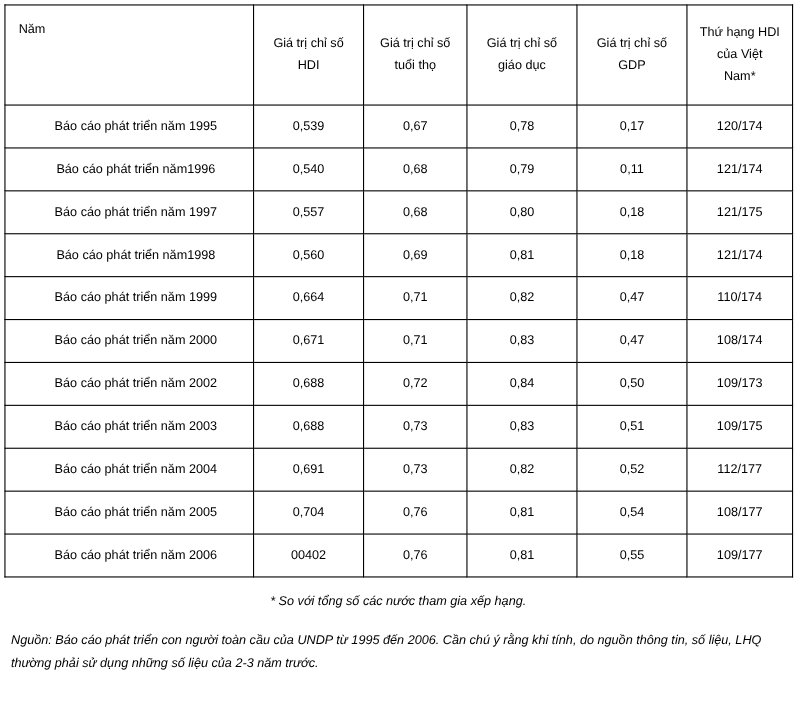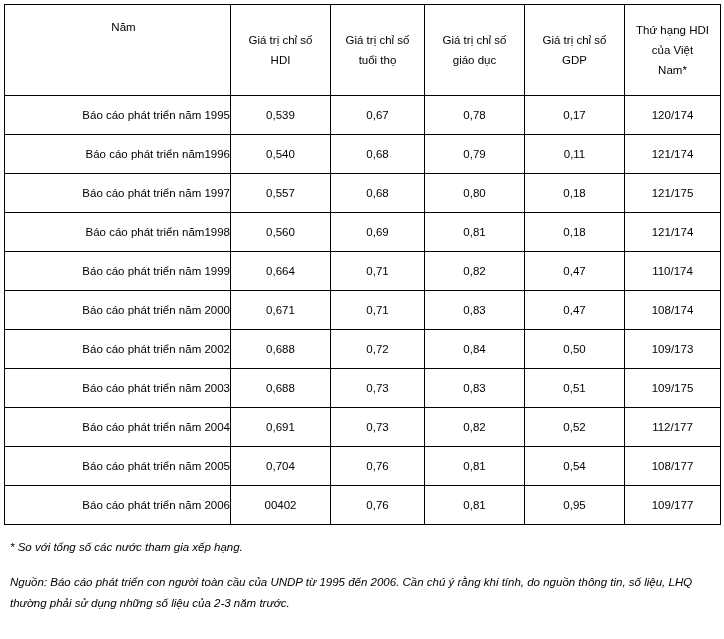--- a/index.html
+++ b/index.html
@@ -41,45 +41,46 @@
   col.c5 { width: 96px; }
 
   thead th {
     height: 78px;
     font-weight: normal;
     font-size: 11.5px;
     line-height: 20px;
     vertical-align: middle;
   }
   thead th.year-head {
-    text-align: center;
+    text-align: left;
     padding-left: 12px;
     vertical-align: top;
     padding-top: 12px;
   }
   tbody td {
     height: 38px;
     line-height: 16px;
     text-align: center;
     font-size: 11.5px;
   }
   tbody td.label {
-    text-align: right;
+    text-align: center;
     padding-left: 12px;
   }
   .notes {
     width: 716px;
     box-sizing: border-box;
     padding: 12px 6px 0 6px;
     font-style: italic;
     font-size: 11.5px;
     line-height: 21px;
   }
   .notes .note-line {
     margin: 0 0 14px 0;
+    text-align: center;
   }
   .notes .note-src {
     margin: 0;
   }
 </style>
 </head>
 <body>
 
 <div class="page">
 
@@ -199,21 +200,21 @@
         <td>0,76</td>
         <td>0,81</td>
         <td>0,54</td>
         <td>108/177</td>
       </tr>
       <tr>
         <td class="label">Báo cáo phát triển năm 2006</td>
         <td>00402</td>
         <td>0,76</td>
         <td>0,81</td>
-        <td>0,95</td>
+        <td>0,55</td>
         <td>109/177</td>
       </tr>
     </tbody>
   </table>
 
   <div class="notes">
     <p class="note-line">* So với tổng số các nước tham gia xếp hạng.</p>
     <p class="note-src">Nguồn: Báo cáo phát triển con người toàn cầu của UNDP từ 1995 đến 2006. Cần chú ý rằng khi tính, do nguồn thông tin, số liệu, LHQ thường phải sử dụng những số liệu của 2-3 năm trước.</p>
   </div>
 

